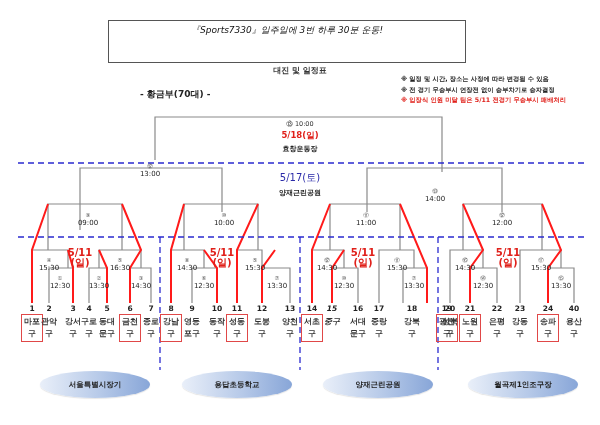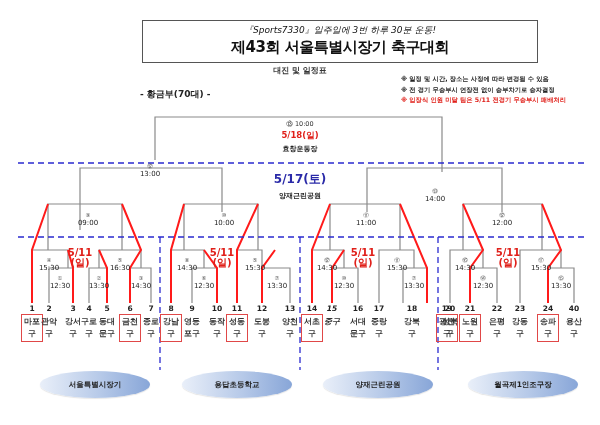--- a/index.html
+++ b/index.html
@@ -1,18 +1,18 @@
 <!DOCTYPE html>
 <html><head>
 <meta charset="utf-8">
 <style>
   html, body { margin: 0; padding: 0; background: #ffffff; }
   body { width: 600px; height: 425px; position: relative; overflow: hidden;
          font-family: "DejaVu Sans", "Liberation Sans", sans-serif; color: #222; }
-  .title-box { position: absolute; left: 142px; top: 20px; width: 396px; height: 43px;
+  .title-box { position: absolute; left: 108px; top: 20px; width: 358px; height: 43px;
                border: 1px solid #555; box-sizing: border-box; text-align: center; }
   .slogan { font-size: 9px; font-style: italic; margin-top: 3px; color: #111; }
   .main-title { font-size: 15px; font-weight: bold; margin-top: 1px; letter-spacing: -0.5px; color: #111; }
   .subtitle { position: absolute; left: 0; width: 600px; top: 65px; text-align: center;
               font-size: 8px; font-weight: bold; color: #333; }
   .subtitle span { background: #fff; padding: 0 6px; }
   .notes { position: absolute; left: 401px; top: 74px; font-size: 6.3px; font-weight: bold; line-height: 10.5px; }
   .notes .red { color: #e0201a; }
   .division { position: absolute; left: 140px; top: 88px; font-size: 9px; font-weight: bold; color: #222; }
   svg.bracket { position: absolute; left: 0; top: 0; }
@@ -27,29 +27,28 @@
            box-shadow: 0 1px 1px rgba(0,0,0,0.1); }
   .lbl { position: absolute; text-align: center; font-size: 6.5px; line-height: 8px; color: #222; transform: translateX(-50%); white-space: nowrap; }
   .lbl .circ { font-size: 5.5px; color: #555; display: block; }
   .lbl .time { font-size: 7px; display: block; }
   .datered { position: absolute; color: #e0201a; font-size: 10px; font-weight: bold; text-align: center; line-height: 10px; transform: translateX(-50%); }
   .final-lbl { position: absolute; left: 300px; top: 120px; transform: translateX(-50%); text-align: center; }
   .final-lbl .m { font-size: 6.5px; color: #333; }
   .final-lbl .d { font-size: 8.5px; color: #e0201a; font-weight: bold; margin-top: 1px; }
   .final-lbl .v { font-size: 7px; color: #222; margin-top: 2px; font-weight: bold; }
   .semi-date { position: absolute; left: 300px; top: 171px; transform: translateX(-50%); text-align: center; }
-  .semi-date .d { font-size: 12px; color: #2a2aa8; font-weight: bold; }
+  .semi-date .d { font-size: 10px; color: #2a2aa8; font-weight: normal; }
   .semi-date .v { font-size: 7px; color: #222; margin-top: 3px; font-weight: bold; }
 </style>
 </head>
 <body>
 
 <div class="title-box">
   <div class="slogan">『Sports7330』일주일에 3번 하루 30분 운동!</div>
-  <div class="main-title">제43회 서울특별시장기 축구대회</div>
 </div>
 <div class="subtitle"><span>대진 및 일정표</span></div>
 
 <div class="notes">
   <div>※ 일정 및 시간, 장소는 사정에 따라 변경될 수 있음</div>
   <div>※ 전 경기 무승부시 연장전 없이 승부차기로 승자결정</div>
   <div class="red">※ 입장식 인원 미달 팀은 5/11 전경기 무승부시 패배처리</div>
 </div>
 
 <div class="division">- 황금부(70대) -</div>

